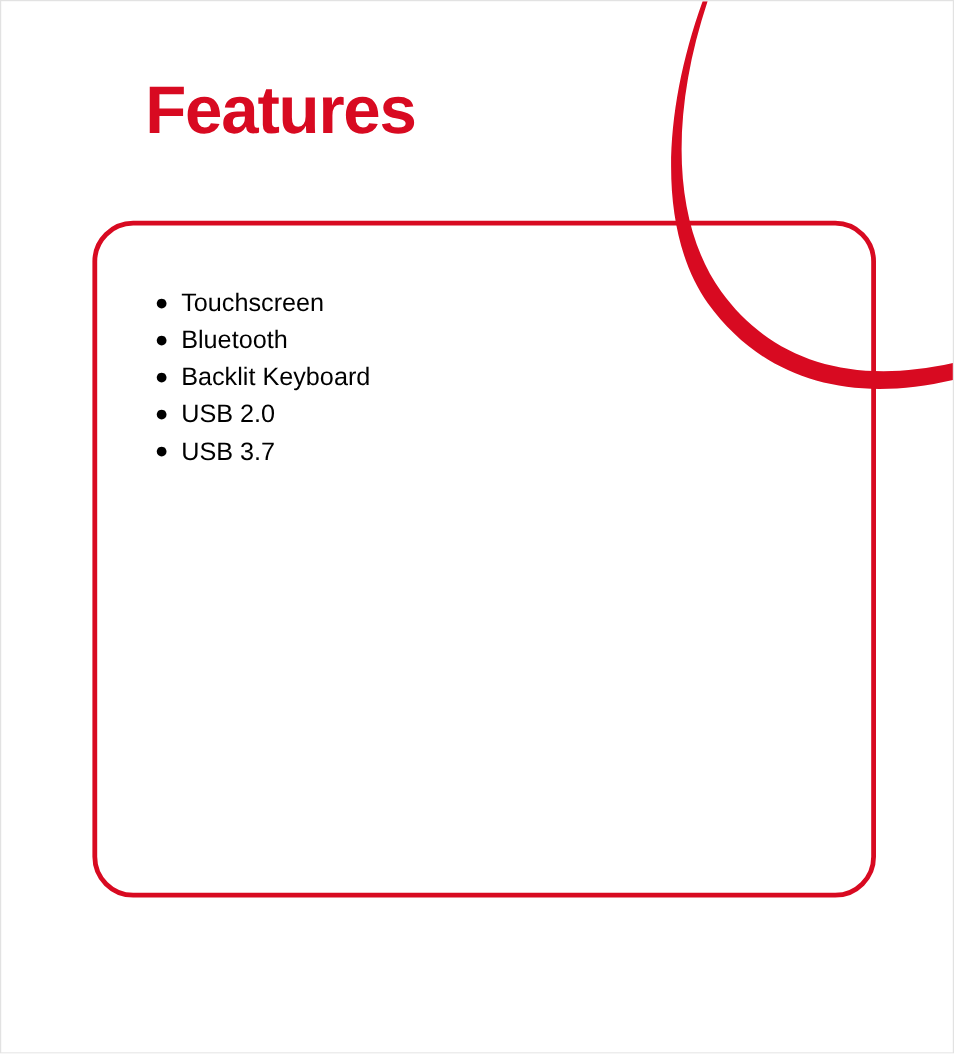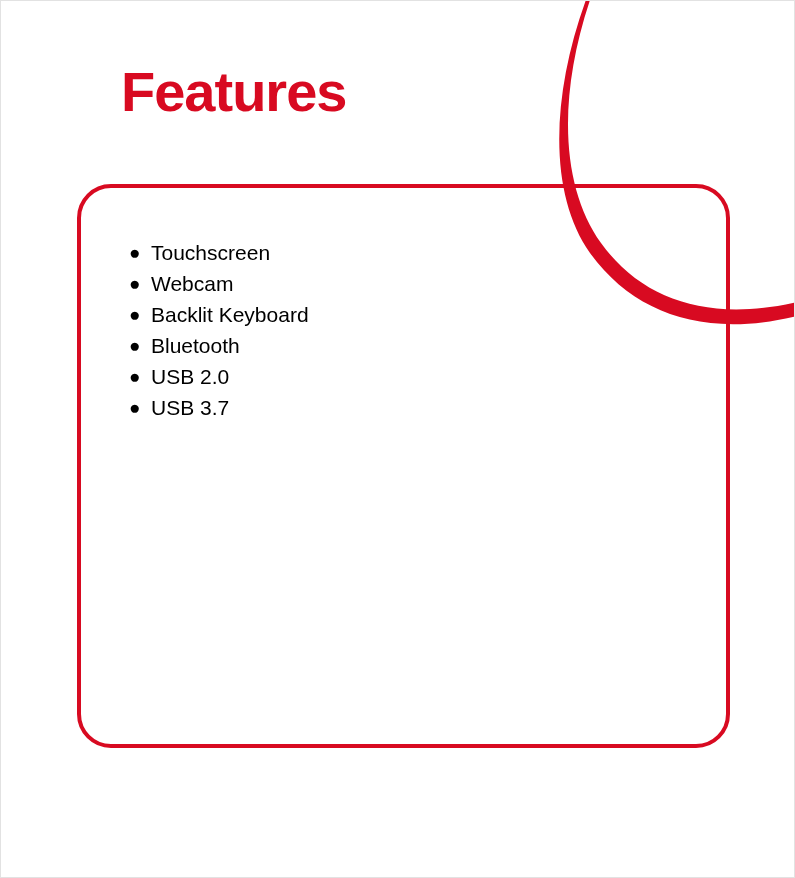--- a/index.html
+++ b/index.html
@@ -89,27 +89,24 @@
     </g>
   </svg>
 
   <div id="title">Features</div>
 
   <ul id="feature-list">
     <li>
       <span class="bullet">●</span><span class="txt">Touchscreen</span>
     </li>
     <li>
-      <span class="bullet">●</span><span class="txt">Webcam</span>
+      <span class="bullet">●</span><span class="txt">Bluetooth</span>
     </li>
     <li>
       <span class="bullet">●</span><span class="txt">Backlit Keyboard</span>
-    </li>
-    <li>
-      <span class="bullet">●</span><span class="txt">Bluetooth</span>
     </li>
     <li>
       <span class="bullet">●</span><span class="txt">USB 2.0</span>
     </li>
     <li>
       <span class="bullet">●</span><span class="txt">USB 3.7</span>
     </li>
   </ul>
 
 </div>

